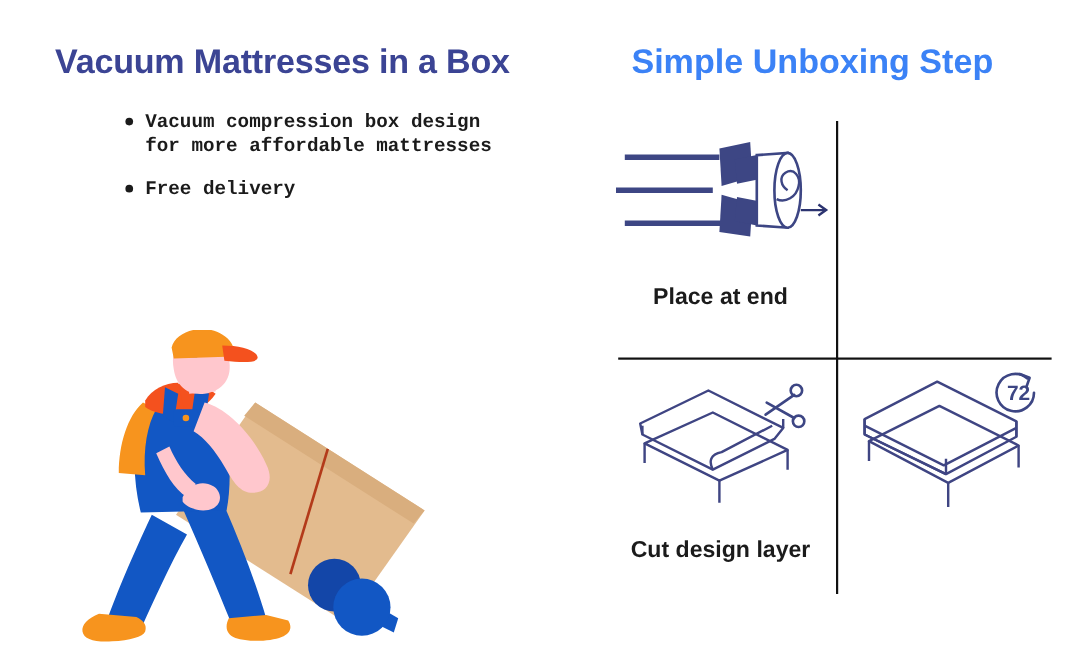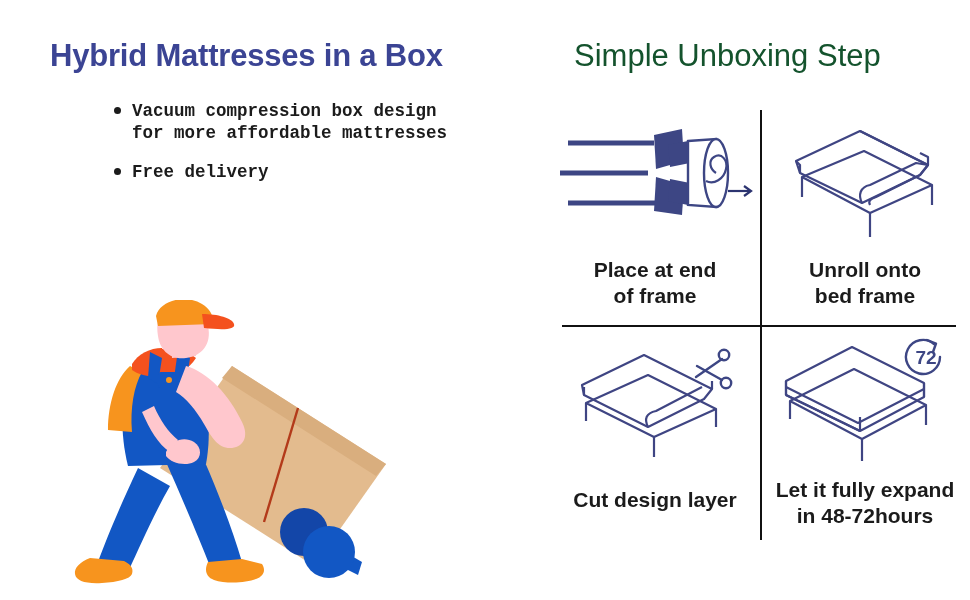--- a/index.html
+++ b/index.html
@@ -84,22 +84,22 @@
     left: 540px;
     top: 0;
     width: 430px;
     height: 600px;
   }
   .right-title {
     position: absolute;
     left: 34px;
     top: 38px;
     font-size: 31px;
-    font-weight: normal;
-    color: #14532d;
+    font-weight: bold;
+    color: #3b82f6;
     white-space: nowrap;
   }
 
   .grid-divider-v {
     position: absolute;
     left: 220px;
     top: 110px;
     width: 1.6px;
     height: 430px;
     background: #111111;
@@ -144,21 +144,21 @@
   .step-3 .step-label { top: 152px; }
   .step-4 .step-label { top: 142px; }
 </style>
 </head>
 <body>
 
 <div class="page">
 
   <div class="left-col">
 
-    <div class="left-title">Hybrid Mattresses in a Box</div>
+    <div class="left-title">Vacuum Mattresses in a Box</div>
 
     <ul class="bullet-list">
       <li class="bullet-item">
         <span class="bullet-dot"></span>
         <span>Vacuum compression box design for more affordable mattresses</span>
       </li>
       <li class="bullet-item">
         <span class="bullet-dot"></span>
         <span>Free delivery</span>
       </li>
@@ -240,46 +240,23 @@
         <ellipse cx="160" cy="58" rx="12" ry="34" fill="#ffffff" stroke="#3d4684" stroke-width="2.4"></ellipse>
         <path d="M160,58 C154,54 152,46 158,42 C166,37 172,46 170,54 C168,64 158,70 150,66" fill="none" stroke="#3d4684" stroke-width="2.2"></path>
 
         <g stroke="#2c3470" stroke-width="2.2" fill="none">
           <line x1="172" y1="76" x2="194" y2="76"></line>
           <polyline points="188,71 195,76 188,81" fill="none"></polyline>
         </g>
       </svg>
       <div class="step-label">
         <div>Place at end</div>
-        <div>of frame</div>
       </div>
     </div>
 
-    <div class="step step-2">
-      <svg class="step-art" viewBox="0 0 198 135">
-        <g fill="none" stroke="#3f4583" stroke-width="2.2" stroke-linejoin="round">
-
-          <polygon points="36,62 98,36 166,70 104,98"></polygon>
-          <line x1="36" y1="62" x2="36" y2="82"></line>
-          <line x1="166" y1="70" x2="166" y2="90"></line>
-          <line x1="104" y1="98" x2="104" y2="122"></line>
-
-          <polygon points="30,46 94,16 162,50 154,60 96,88 34,58"></polygon>
-          <path d="M34,58 L34,50 L30,46"></path>
-          <path d="M162,50 L162,42 L154,38"></path>
-
-          <path d="M96,88 C92,80 94,72 104,70 L150,48 L162,50 L154,60 L110,82 C104,84 102,86 104,90"></path>
-          <line x1="94" y1="16" x2="162" y2="50"></line>
-        </g>
-      </svg>
-      <div class="step-label">
-        <div>Unroll onto</div>
-        <div>bed frame</div>
-      </div>
-    </div>
 
     <div class="step step-3">
       <svg class="step-art" viewBox="0 0 198 135">
         <g fill="none" stroke="#3f4583" stroke-width="2.2" stroke-linejoin="round">
 
           <polygon points="30,68 92,40 160,74 98,102"></polygon>
           <line x1="30" y1="68" x2="30" y2="86"></line>
           <line x1="160" y1="74" x2="160" y2="92"></line>
           <line x1="98" y1="102" x2="98" y2="122"></line>
 
@@ -319,20 +296,16 @@
           <line x1="158" y1="48" x2="158" y2="62"></line>
           <path d="M20,52 L92,88 L158,54"></path>
         </g>
 
         <g>
           <path d="M174,22 A17,17 0 1 1 168,9" fill="none" stroke="#3d4684" stroke-width="2.4" stroke-linecap="round"></path>
           <polyline points="161,5 170,8.5 167,17" fill="none" stroke="#3d4684" stroke-width="2.4" stroke-linecap="round" stroke-linejoin="round"></polyline>
           <text x="160" y="29" font-family="'Liberation Sans', sans-serif" font-size="19" font-weight="bold" fill="#3d4684" text-anchor="middle">72</text>
         </g>
       </svg>
-      <div class="step-label">
-        <div>Let it fully expand</div>
-        <div>in 48-72hours</div>
-      </div>
     </div>
 
   </div>
 </div>
 
 </body></html>

